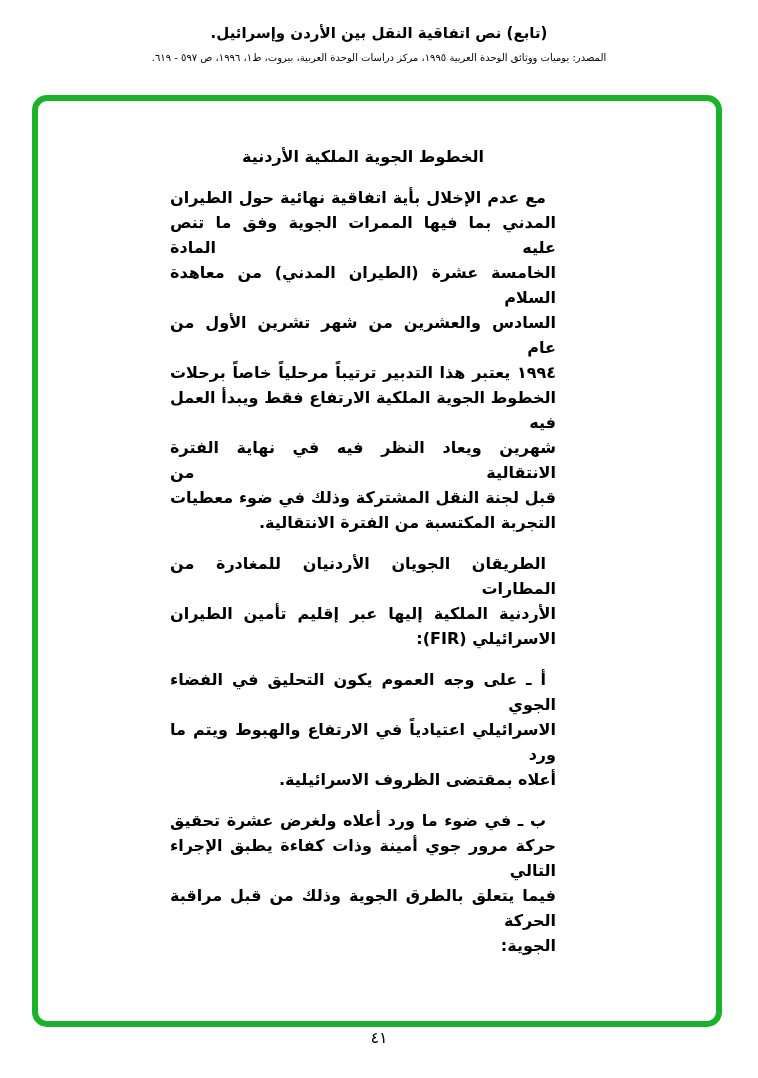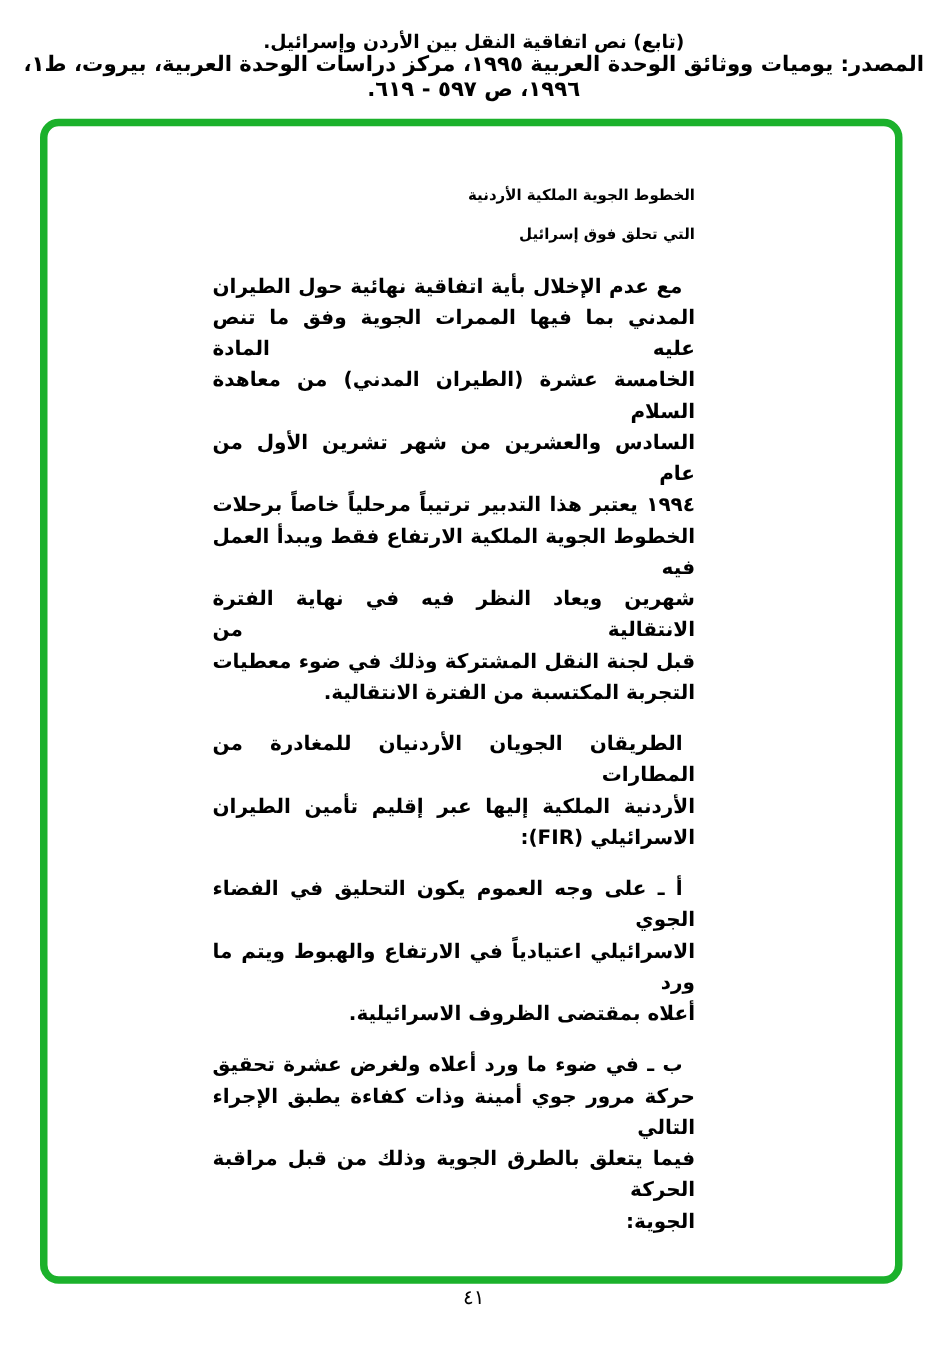--- a/index.html
+++ b/index.html
@@ -8,34 +8,34 @@
     --paper:#ffffff;
   }
   *{margin:0;padding:0;box-sizing:border-box;}
   html,body{width:758px;height:1078px;background:var(--paper);overflow:hidden;}
   body{font-family:"DejaVu Sans", sans-serif;color:var(--ink);}
   .page{position:relative;width:758px;height:1078px;background:var(--paper);}
 
   
   .page-header{position:absolute;top:24px;left:0;width:758px;text-align:center;direction:rtl;}
   .header-continuation{font-size:15px;font-weight:bold;letter-spacing:0;}
-  .header-source{font-size:17px;font-weight:bold;}
+  .header-source{font-size:10px;font-weight:normal;margin-top:10px;}
 
   
   .green-frame{
     position:absolute;left:32px;top:95px;width:690px;height:932px;
     border:6px solid var(--frame-green);border-radius:15px;background:var(--paper);
   }
 
   
   .doc-column{
     position:absolute;top:40px;right:160px;width:386px;
     direction:rtl;font-weight:bold;
   }
-  .doc-title{font-size:12px;line-height:31px;text-align:right;font-weight:bold;}
+  .doc-title{font-size:16px;line-height:31px;text-align:center;font-weight:bold;}
   .paragraphs{margin-top:13px;}
   .paragraph{margin-top:16px;font-size:16px;line-height:25px;}
   .paragraph:first-child{margin-top:4px;}
   .line{text-align:justify;text-align-last:justify;}
   .line.first{text-indent:10px;}
   .line.last{text-align-last:right;}
 
   
   .page-number{
     position:absolute;top:1028px;left:0;width:758px;
@@ -49,21 +49,20 @@
 
   <div class="page-header">
     <div class="header-continuation">(تابع) نص اتفاقية النقل بين الأردن وإسرائيل.</div>
     <div class="header-source">المصدر: يوميات ووثائق الوحدة العربية ١٩٩٥،  مركز دراسات الوحدة العربية، بيروت، ط١، ١٩٩٦، ص ٥٩٧ - ٦١٩.</div>
   </div>
 
   <div class="green-frame">
     <div class="doc-column">
       <div class="doc-title">
         <div>الخطوط الجوية الملكية الأردنية</div>
-        <div>التي تحلق فوق إسرائيل</div>
       </div>
       <div class="paragraphs" id="paragraphs">
           <div class="paragraph">
             <div class="line first">مع عدم الإخلال بأية اتفاقية نهائية حول الطيران</div>
             <div class="line">المدني بما فيها الممرات الجوية وفق ما تنص عليه المادة</div>
             <div class="line">الخامسة عشرة (الطيران المدني) من معاهدة السلام</div>
             <div class="line">السادس والعشرين من شهر تشرين الأول من عام</div>
             <div class="line">١٩٩٤ يعتبر هذا التدبير ترتيباً مرحلياً خاصاً برحلات</div>
             <div class="line">الخطوط الجوية الملكية الارتفاع فقط ويبدأ العمل فيه</div>
             <div class="line">شهرين ويعاد النظر فيه في نهاية الفترة الانتقالية من</div>

